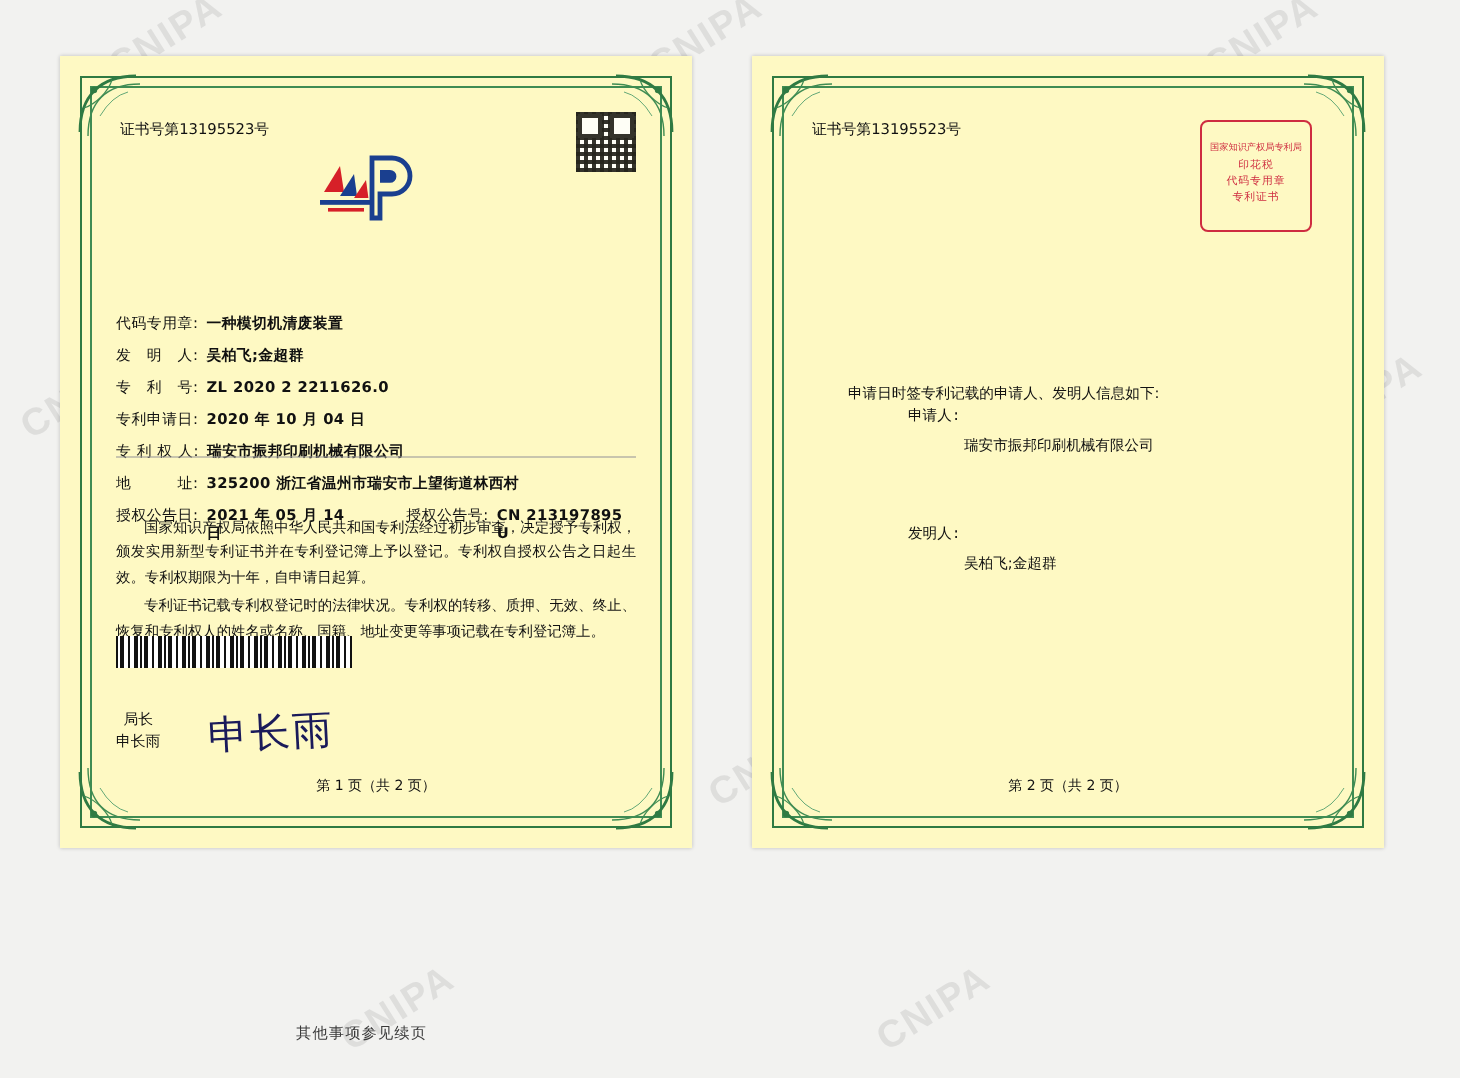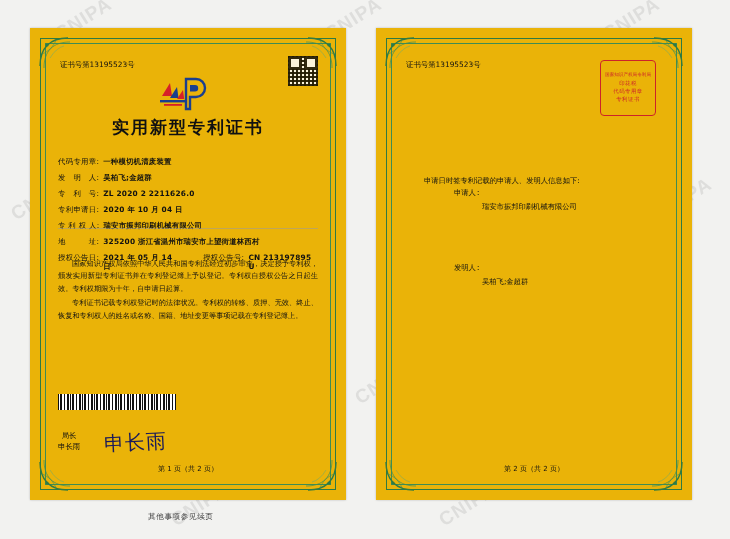--- a/index.html
+++ b/index.html
@@ -38,22 +38,22 @@
   .wm.w9 { left: 352px; top: 372px; }
   .wm.w10{ left: 600px; top: 362px; }
   .wm.w11{ left: 168px; top: 494px; }
   .wm.w12{ left: 436px; top: 494px; }
 
   
   .page {
     position: absolute;
     top: 28px;
     width: 316px;
-    height: 472px;
-    background: #eab308;
+    height: 396px;
+    background: #fef9c3;
     box-shadow: 0 0 2px rgba(0,0,0,0.22);
   }
   .page.left  { left: 30px; }
   .page.right { left: 376px; }
 
   
   .border-outer {
     position: absolute;
     left: 10px; top: 10px; right: 10px; bottom: 10px;
     border: 1.5px solid #2f7a43;
@@ -366,21 +366,20 @@
         <path d="M30 3 h10 a9 9 0 0 1 0 18 h-6 v12 h-4 z" fill="none" stroke="#1a3f8f" stroke-width="2.4"></path>
         <path d="M34 9 h5 a3.2 3.2 0 0 1 0 6.4 h-5 z" fill="#1a3f8f"></path>
         <path d="M6 20 l8 -13 l2 13 z" fill="#d62028"></path>
         <path d="M14 22 l7 -11 l1.5 11 z" fill="#1a3f8f"></path>
         <path d="M21 23 l6 -9 l1.2 9 z" fill="#d62028"></path>
         <rect x="4" y="24" width="26" height="2.4" fill="#1a3f8f"></rect>
         <rect x="8" y="28" width="18" height="1.8" fill="#d62028"></rect>
       </svg>
     </div>
 
-    <div class="doc-title">实用新型专利证书</div>
 
     <div class="fields">
       <div class="field">
         <span class="lbl">代码专用章:</span>
         <span class="val">一种模切机清废装置</span>
       </div>
       <div class="field">
         <span class="lbl">发　明　人:</span>
         <span class="val">吴柏飞;金超群</span>
       </div>
@@ -475,21 +474,21 @@
     <div class="cert-no">证书号第13195523号</div>
 
     <div class="seal square">
       <div class="sq-title">国家知识产权局专利局</div>
       <div>印花税</div>
       <div>代码专用章</div>
       <div>专利证书</div>
     </div>
 
 
-    <div class="rp-block" style="top:124px">
+    <div class="rp-block" style="top:140px">
       <div>申请日时签专利记载的申请人、发明人信息如下:</div>
       <div class="ind">申请人:</div>
       <div class="ind2">瑞安市振邦印刷机械有限公司</div>
     </div>
 
     <div class="rp-block" style="top:212px">
       <div class="ind">发明人:</div>
       <div class="ind2">吴柏飞;金超群</div>
     </div>
 

